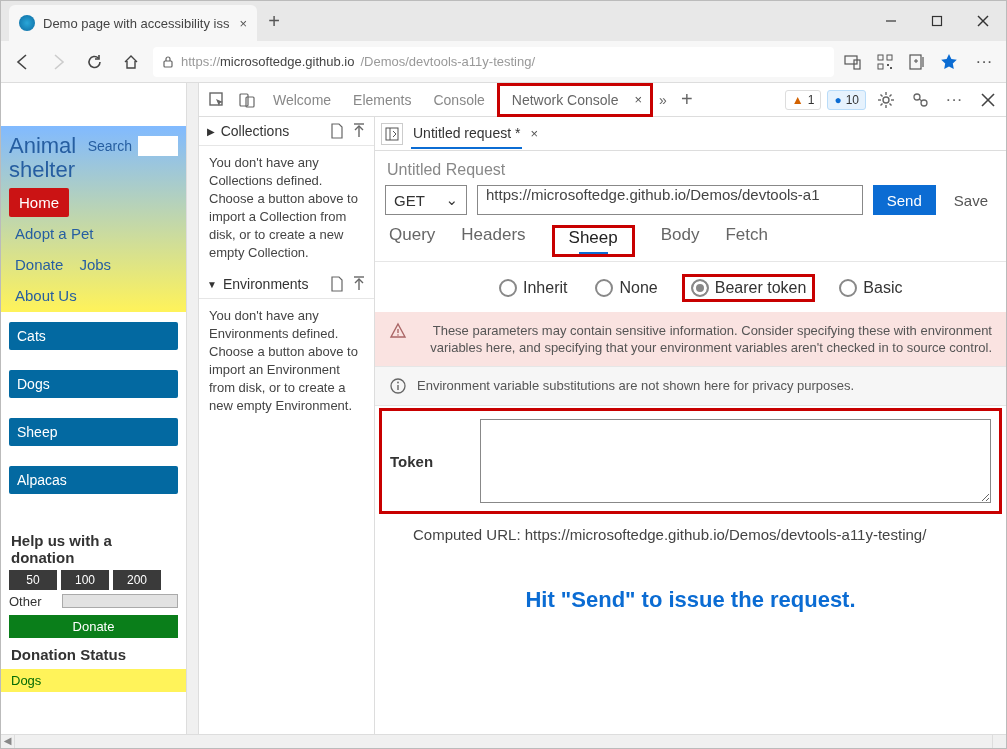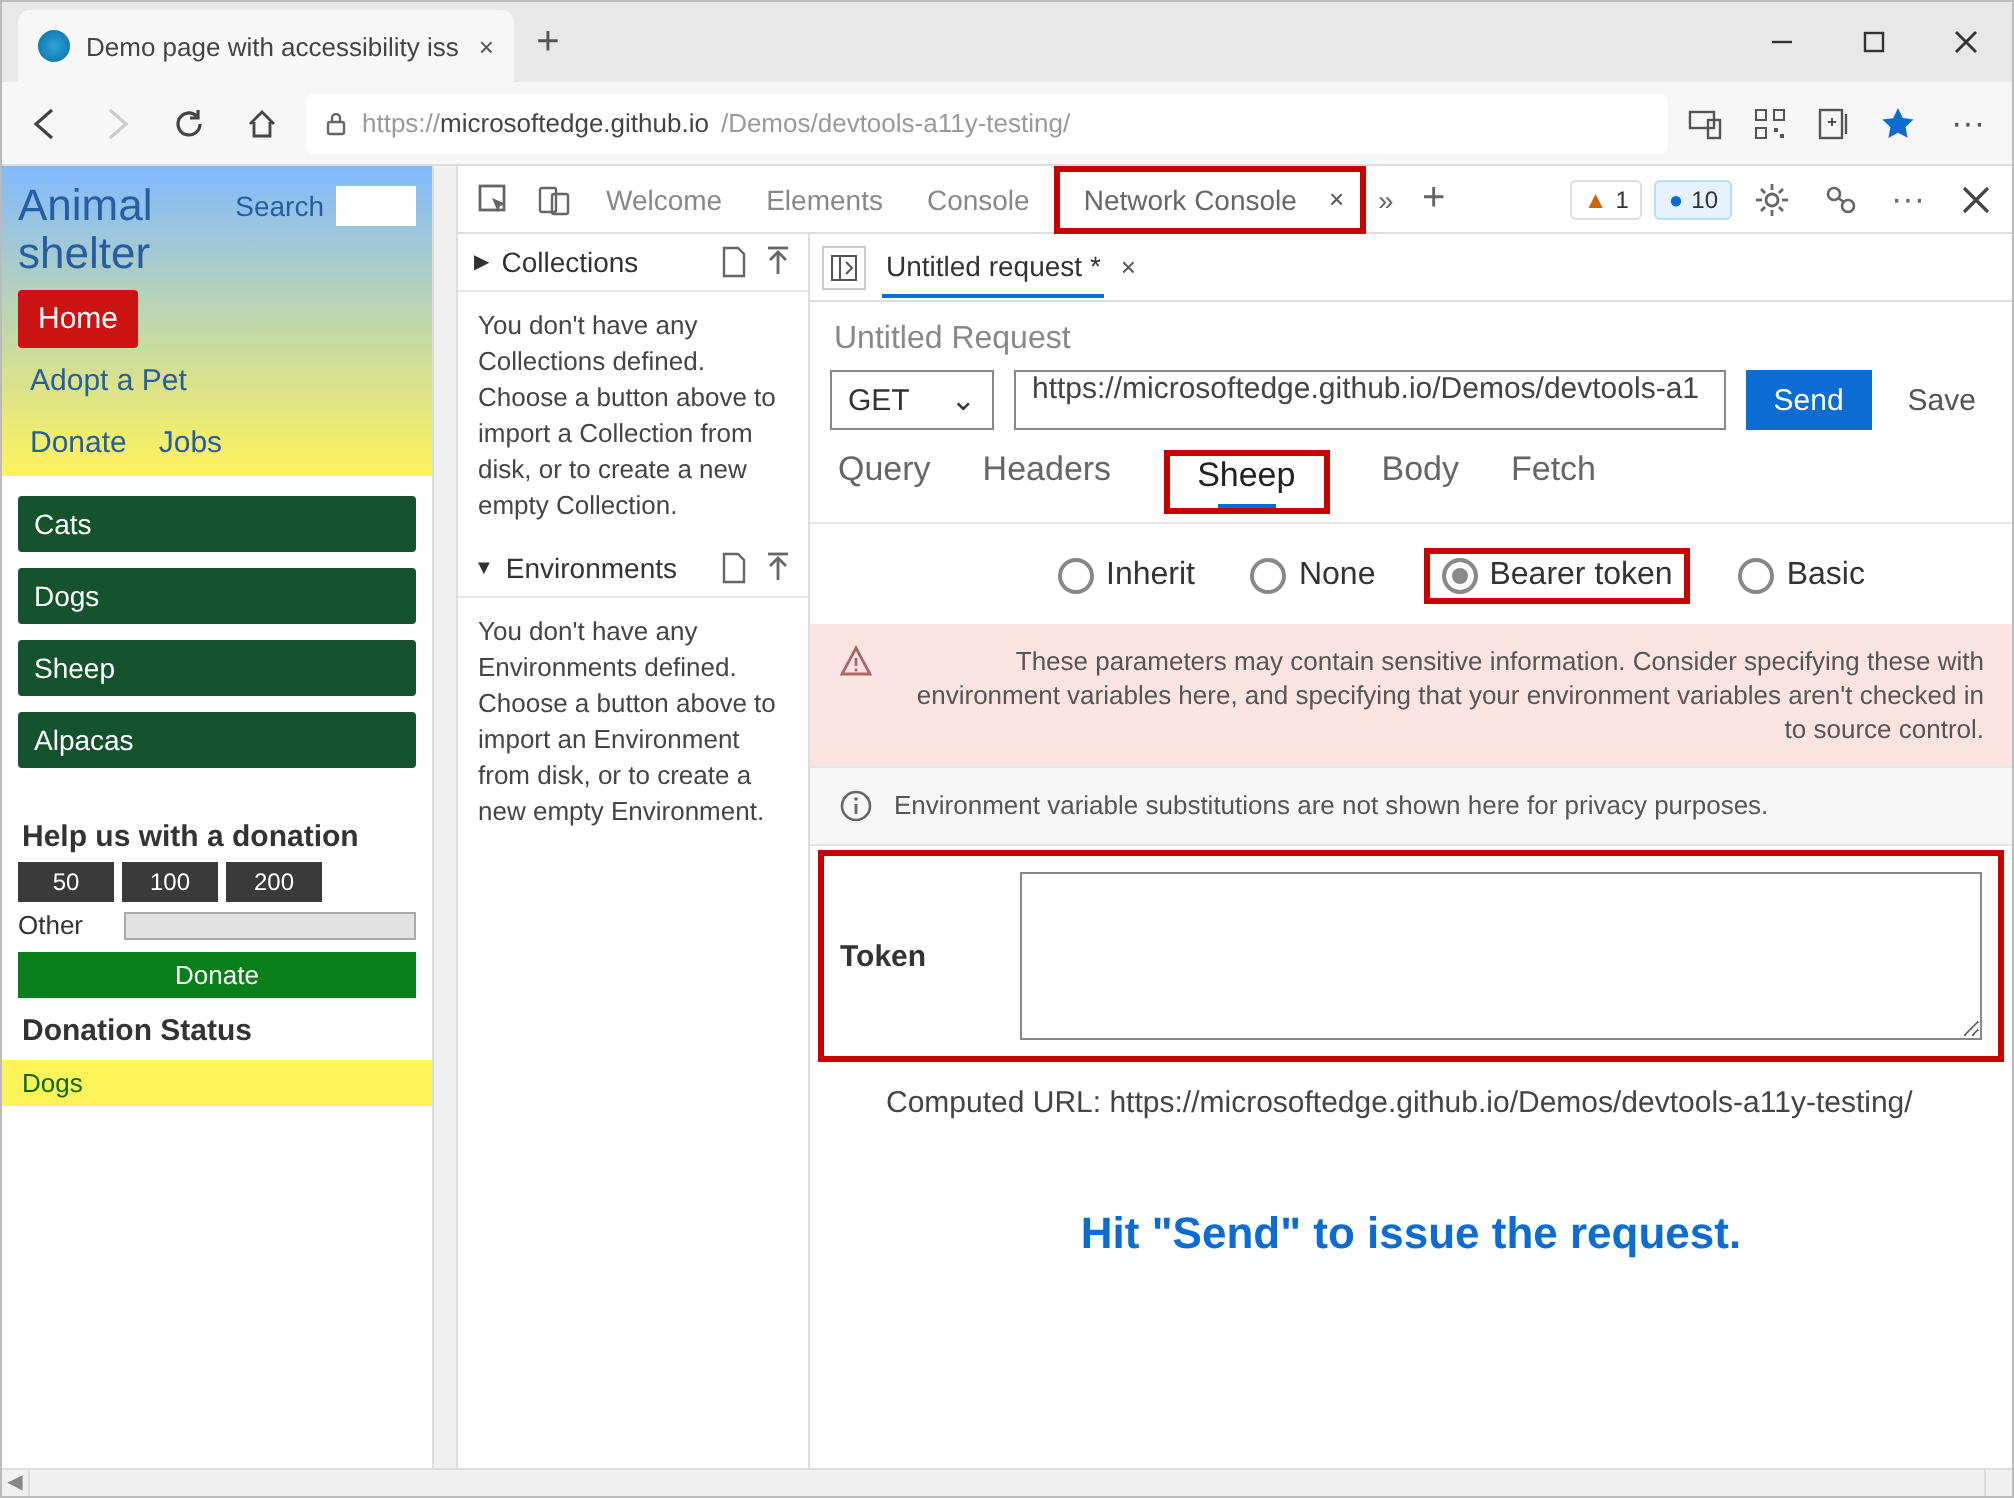--- a/index.html
+++ b/index.html
@@ -24,34 +24,34 @@
   .url-box { flex: 1; display: flex; align-items: center; border-radius: 4px; background: #fff; height: 30px; padding: 0 8px; gap: 6px; color: #666; }
   .url-box .lock { color: #666; }
   .url-box .domain { color: #999; }
   .url-box .path { color: #444; }
   .right-icons { display: flex; gap: 10px; align-items: center; }
   .right-icons div { width: 22px; height: 22px; display: flex; align-items: center; justify-content: center; color: #555; }
   .star { color: #0b6cd3; }
 
   
   .content { flex: 1; display: flex; min-height: 0; }
-  .page { width: 216px; display: flex; flex-direction: column; border-right: 1px solid #ddd; background: #fff; overflow: hidden; }
+  .page { width: 186px; display: flex; flex-direction: column; border-right: 1px solid #ddd; background: #fff; overflow: hidden; justify-content: center; }
   .page-scrollbar { width: 12px; background: #f0f0f0; border-right: 1px solid #ddd; }
 
   
   .page-header { background: linear-gradient(#81baff, #fff35a); padding: 8px 8px 0 8px; }
   .brand { color: #265ea1; font-size: 22px; line-height: 24px; }
   .nav-list { padding-top: 6px; }
   .nav-item { color: #265ea1; font-size: 15px; padding: 6px 6px; margin-bottom: 2px; }
   .nav-item.home { background: #cb1314; color: #fff; font-weight: 400; width: 60px; border-radius: 2px; position: relative; text-align: center; }
   .nav-item.home::after { content: ""; position: absolute; bottom: -7px; left: 22px; border: 7px solid transparent; border-top-color: #cb1314; }
   .nav-row { display: flex; gap: 16px; }
 
   .side-list { padding: 10px 8px; }
-  .side-item { background: #14532d; color: #fff; padding: 6px 8px; margin-bottom: 8px; border-radius: 2px; font-size: 14px; }
+  .side-item { background: #0369a1; color: #fff; padding: 6px 8px; margin-bottom: 20px; border-radius: 2px; font-size: 14px; }
 
   .help-title { font-weight: bold; font-size: 15px; padding: 8px 10px 4px 10px; }
   .donate-row { display: flex; gap: 4px; padding: 0 8px; }
   .donate-btn { width: 48px; height: 20px; background: #3a3a3a; color: #fff; font-size: 12px; display: flex; align-items: center; justify-content: center; }
   .other-row { display: flex; align-items: center; gap: 20px; padding: 4px 8px; }
   .other-row .bar { flex:1; height:14px; background: #e2e2e2; border: 1px solid #aaa; }
   .big-donate { margin: 2px 8px 8px 8px; background: #0a7e1a; color: #fff; text-align: center; padding: 4px 0; }
   .donation-status { font-weight: bold; padding: 0 10px 6px 10px; font-size: 15px; }
   .status-item { background: #fff35a; color: #046b04; padding: 4px 10px; }
 
@@ -223,20 +223,21 @@
           <input style="width: 40px; height: 20px; border: 1px solid rgb(255, 255, 255);">
         </div>
         <div class="brand">shelter</div>
         <div class="nav-list">
           <div class="nav-item home">Home</div>
           <div class="nav-item">Adopt a Pet</div>
           <div class="nav-row">
             <div class="nav-item" style="padding-right:0">Donate</div>
             <div class="nav-item" style="padding-left:0">Jobs</div>
           </div>
+          <div class="nav-item">About Us</div>
         </div>
       </div>
       <div class="side-list">
         <div class="side-item">Cats</div>
         <div class="side-item">Dogs</div>
         <div class="side-item">Sheep</div>
         <div class="side-item">Alpacas</div>
       </div>
       <div class="help-title">Help us with a donation</div>
       <div class="donate-row">

